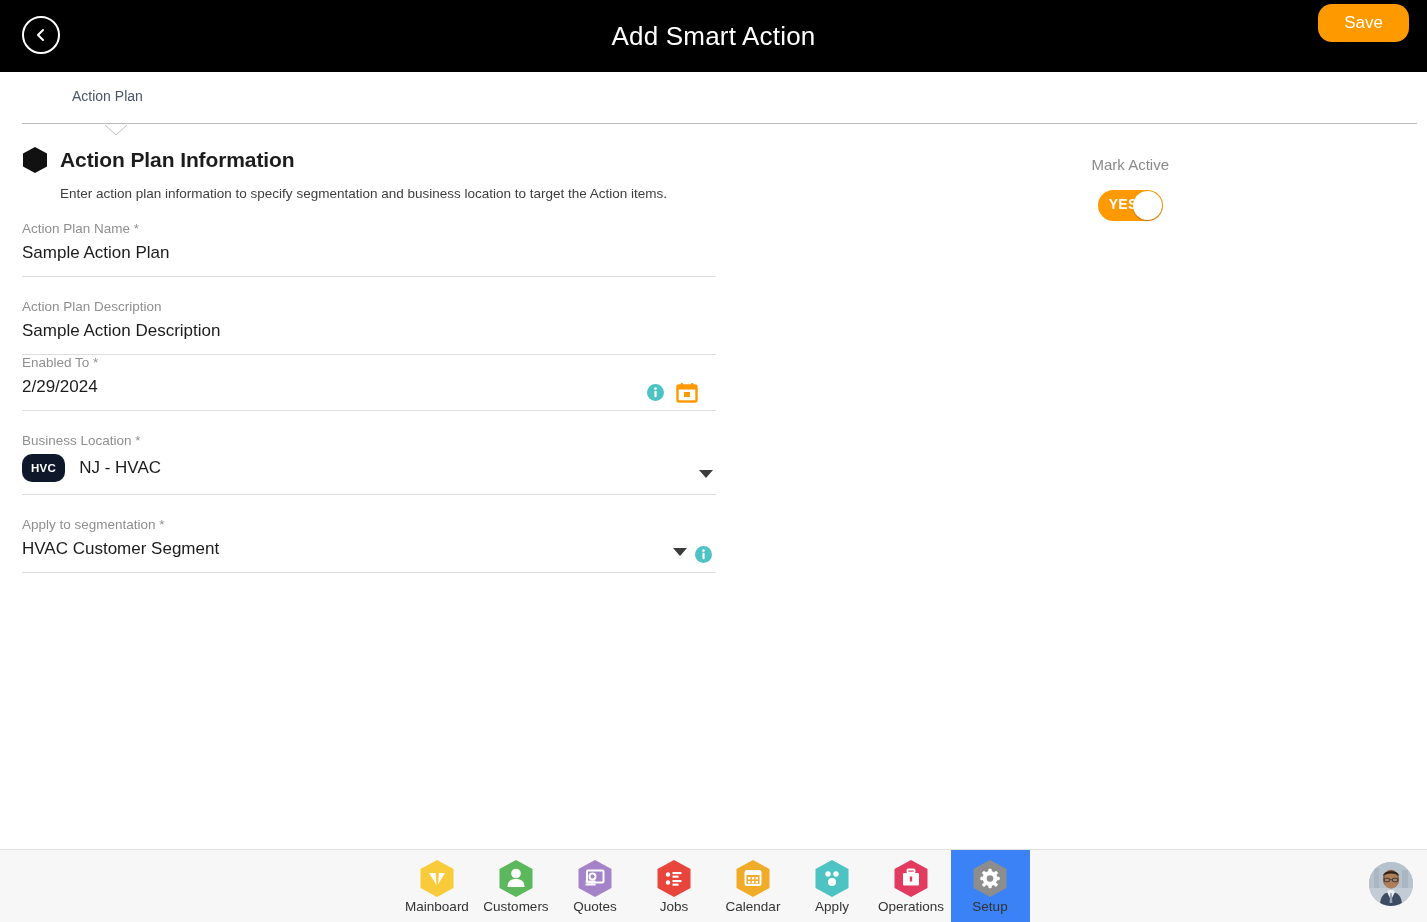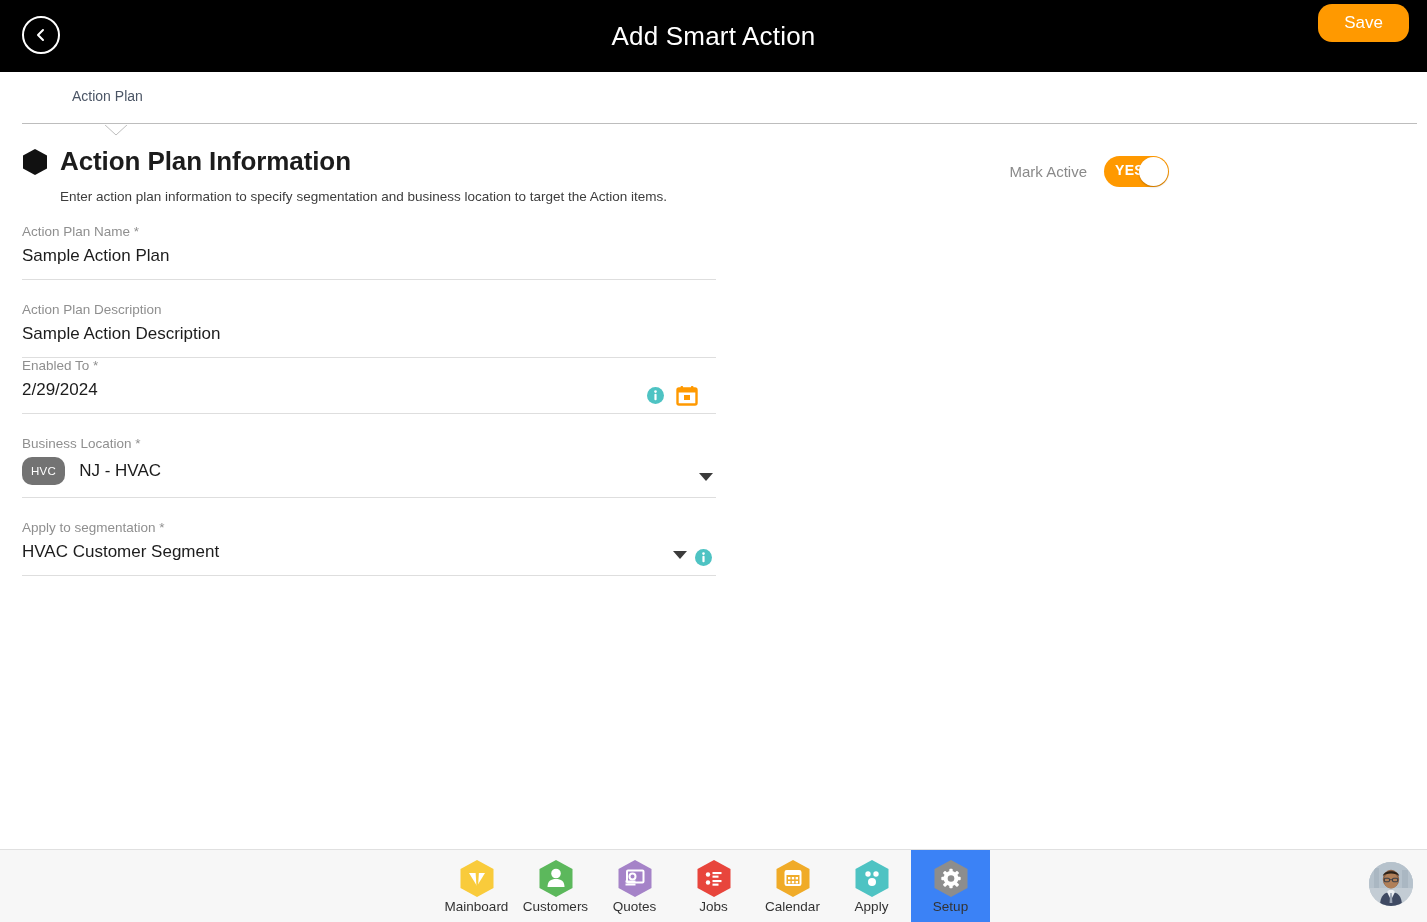--- a/index.html
+++ b/index.html
@@ -65,32 +65,32 @@
     height: 740px;
   }
   .section-head {
     display: flex; align-items: center; gap: 12px;
     margin-top: 12px;
   }
   .hexmark {
     width: 26px; height: 28px; flex: none;
   }
   .section-title {
-    font-size: 26px; font-weight: bold; color: #1c1c1c;
+    font-size: 21px; font-weight: bold; color: #1c1c1c;
     letter-spacing: -.1px;
   }
   .section-sub {
     margin-left: 38px; margin-top: 12px;
     font-size: 13.5px; color: #3d3d3d;
   }
 
   
   .mark-active-wrap {
     position: absolute; right: 258px; top: 10px;
-    display: flex; align-items: center; gap: 17px;
+    display: flex; align-items: center; gap: 17px; flex-direction: column;
   }
   .mark-active-label { font-size: 15px; color: #8a8a8a; }
   .toggle {
     width: 65px; height: 31px; border-radius: 16px;
     background: #f90; position: relative; cursor: pointer;
   }
   .toggle-text {
     position: absolute; left: 11px; top: 6px;
     color: #fff; font-size: 14px; font-weight: bold;
     letter-spacing: .3px;
@@ -122,22 +122,22 @@
     position: absolute; right: 28px; bottom: 6px;
     width: 22px; height: 22px; cursor: pointer;
   }
   .cal-icon.right0 { right: 18px; }
   .info-icon {
     width: 17px; height: 17px; cursor: pointer;
   }
   .info-abs { position: absolute; bottom: 9px; }
 
   .badge {
-    display: inline-block; background: #737373; color: #fff;
-    font-size: 11.5px; font-weight: normal;
+    display: inline-block; background: #0f172a; color: #fff;
+    font-size: 11.5px; font-weight: bold;
     border-radius: 10px; padding: 3px 9px;
     vertical-align: 3px; letter-spacing: .3px;
   }
   .loc-value { display: flex; align-items: center; gap: 14px; }
   .caret {
     position: absolute; cursor: pointer;
   }
 
   
   .bottomnav {
@@ -372,20 +372,31 @@
         <svg width="38" height="41" viewBox="0 0 38 41">
           <polygon points="19,2 35.5,11 35.5,30 19,39 2.5,30 2.5,11" fill="#4ec3c3"></polygon>
           <circle cx="15" cy="16" r="2.7" fill="#ffffff"></circle>
           <circle cx="23" cy="16" r="2.7" fill="#ffffff"></circle>
           <circle cx="19" cy="24" r="4" fill="#ffffff"></circle>
         </svg>
       </span>
       <span class="nav-label">Apply</span>
     </div>
 
+    <div class="nav-item">
+      <span class="nav-icon">
+        <svg width="38" height="41" viewBox="0 0 38 41">
+          <polygon points="19,2 35.5,11 35.5,30 19,39 2.5,30 2.5,11" fill="#e33b5f"></polygon>
+          <rect x="15.5" y="11.5" width="7" height="3.2" rx="1" fill="none" stroke="#ffffff" stroke-width="2"></rect>
+          <rect x="11" y="15" width="16" height="12.5" rx="1.2" fill="#ffffff"></rect>
+          <rect x="17.8" y="18.5" width="2.4" height="5" fill="#e33b5f"></rect>
+        </svg>
+      </span>
+      <span class="nav-label">Operations</span>
+    </div>
 
     <div class="nav-item active">
       <span class="nav-icon">
         <svg width="38" height="41" viewBox="0 0 38 41">
           <polygon points="19,2 35.5,11 35.5,30 19,39 2.5,30 2.5,11" fill="#8d8d8d"></polygon>
           <g fill="#ffffff">
             <circle cx="19" cy="20.5" r="7.4"></circle>
             <rect x="17.3" y="10.8" width="3.4" height="4" rx="1"></rect>
             <rect x="17.3" y="26.2" width="3.4" height="4" rx="1"></rect>
             <rect x="9.3" y="18.8" width="4" height="3.4" rx="1"></rect>

